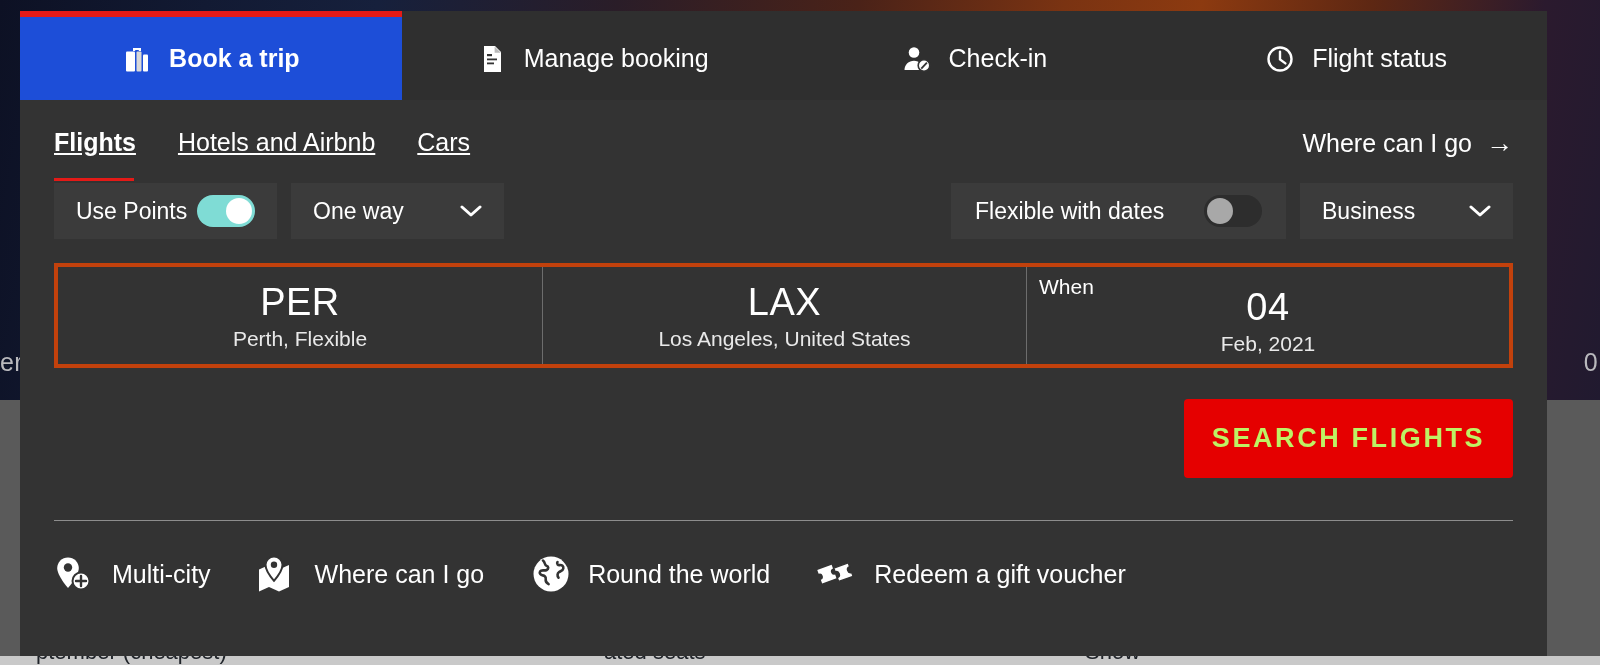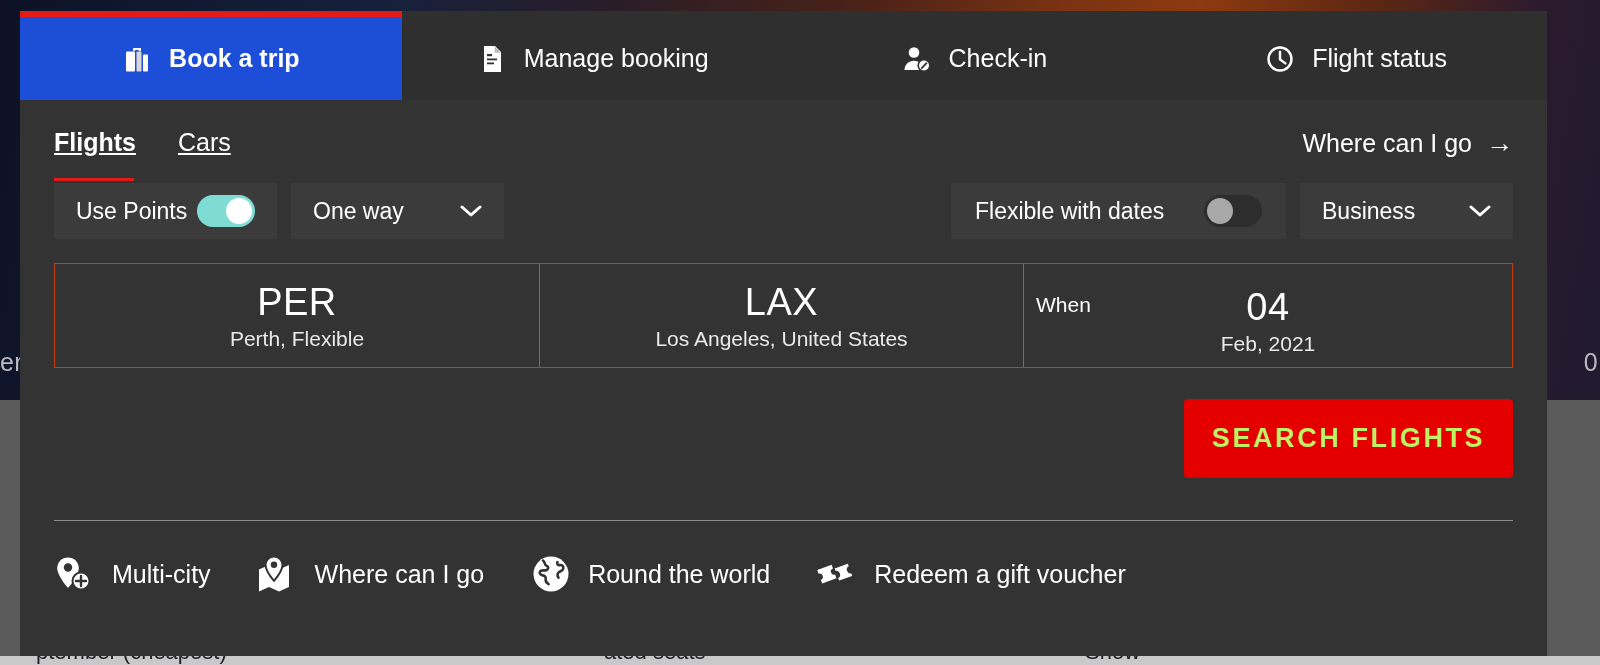--- a/index.html
+++ b/index.html
@@ -205,21 +205,21 @@
 
   .chev {
     width: 22px; height: 13px; flex: none;
   }
   .person-ico { width: 27px; height: 29px; flex: none; }
 
   
   #route-row {
     display: flex;
     margin-top: 24px;
-    border: 1px solid #c2410c;
+    border: 4px solid #c2410c;
     height: 105px;
   }
   .route-cell {
     position: relative;
     display: flex;
     flex-direction: column;
     align-items: center;
     justify-content: center;
     cursor: pointer;
   }
@@ -235,21 +235,21 @@
   }
   .place {
     color: #e9e9e9;
     font-size: 21px;
     line-height: 26px;
     margin-top: 2px;
   }
   #when-label {
     position: absolute;
     left: 12px;
-    top: 29px;
+    top: 8px;
     color: #ffffff;
     font-size: 21px;
   }
   #when-stack {
     display: flex;
     flex-direction: column;
     align-items: center;
     padding-top: 10px;
   }
 
@@ -374,20 +374,23 @@
 
   </div>
 
   <div id="body-area">
 
     <div id="subnav">
       <div class="subnav-item active">
         <span>Flights</span>
       </div>
       <div class="subnav-item">
+        <span>Hotels and Airbnb</span>
+      </div>
+      <div class="subnav-item">
         <span>Cars</span>
       </div>
 
       <div id="wherecanigo-link">
         <span>Where can I go</span>
         <span class="arrow">→</span>
       </div>
     </div>
 
     <div id="options-row">

